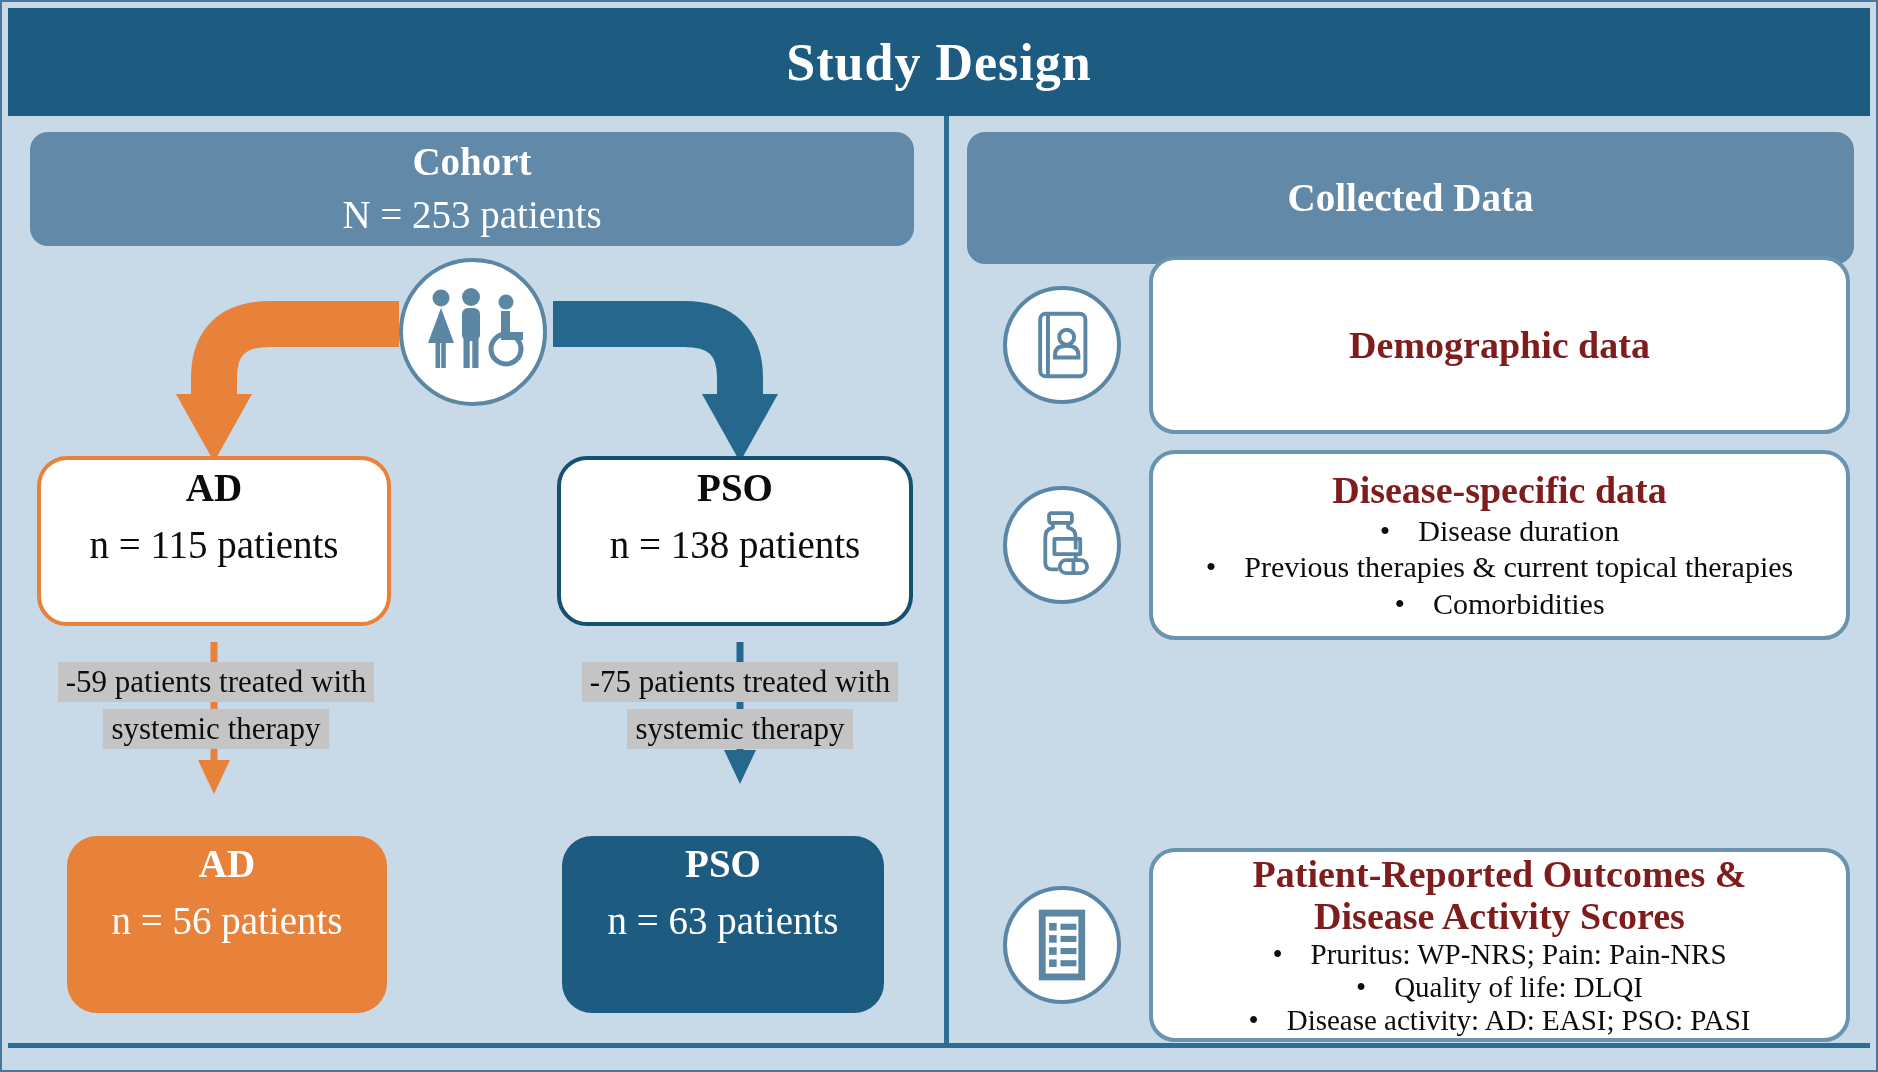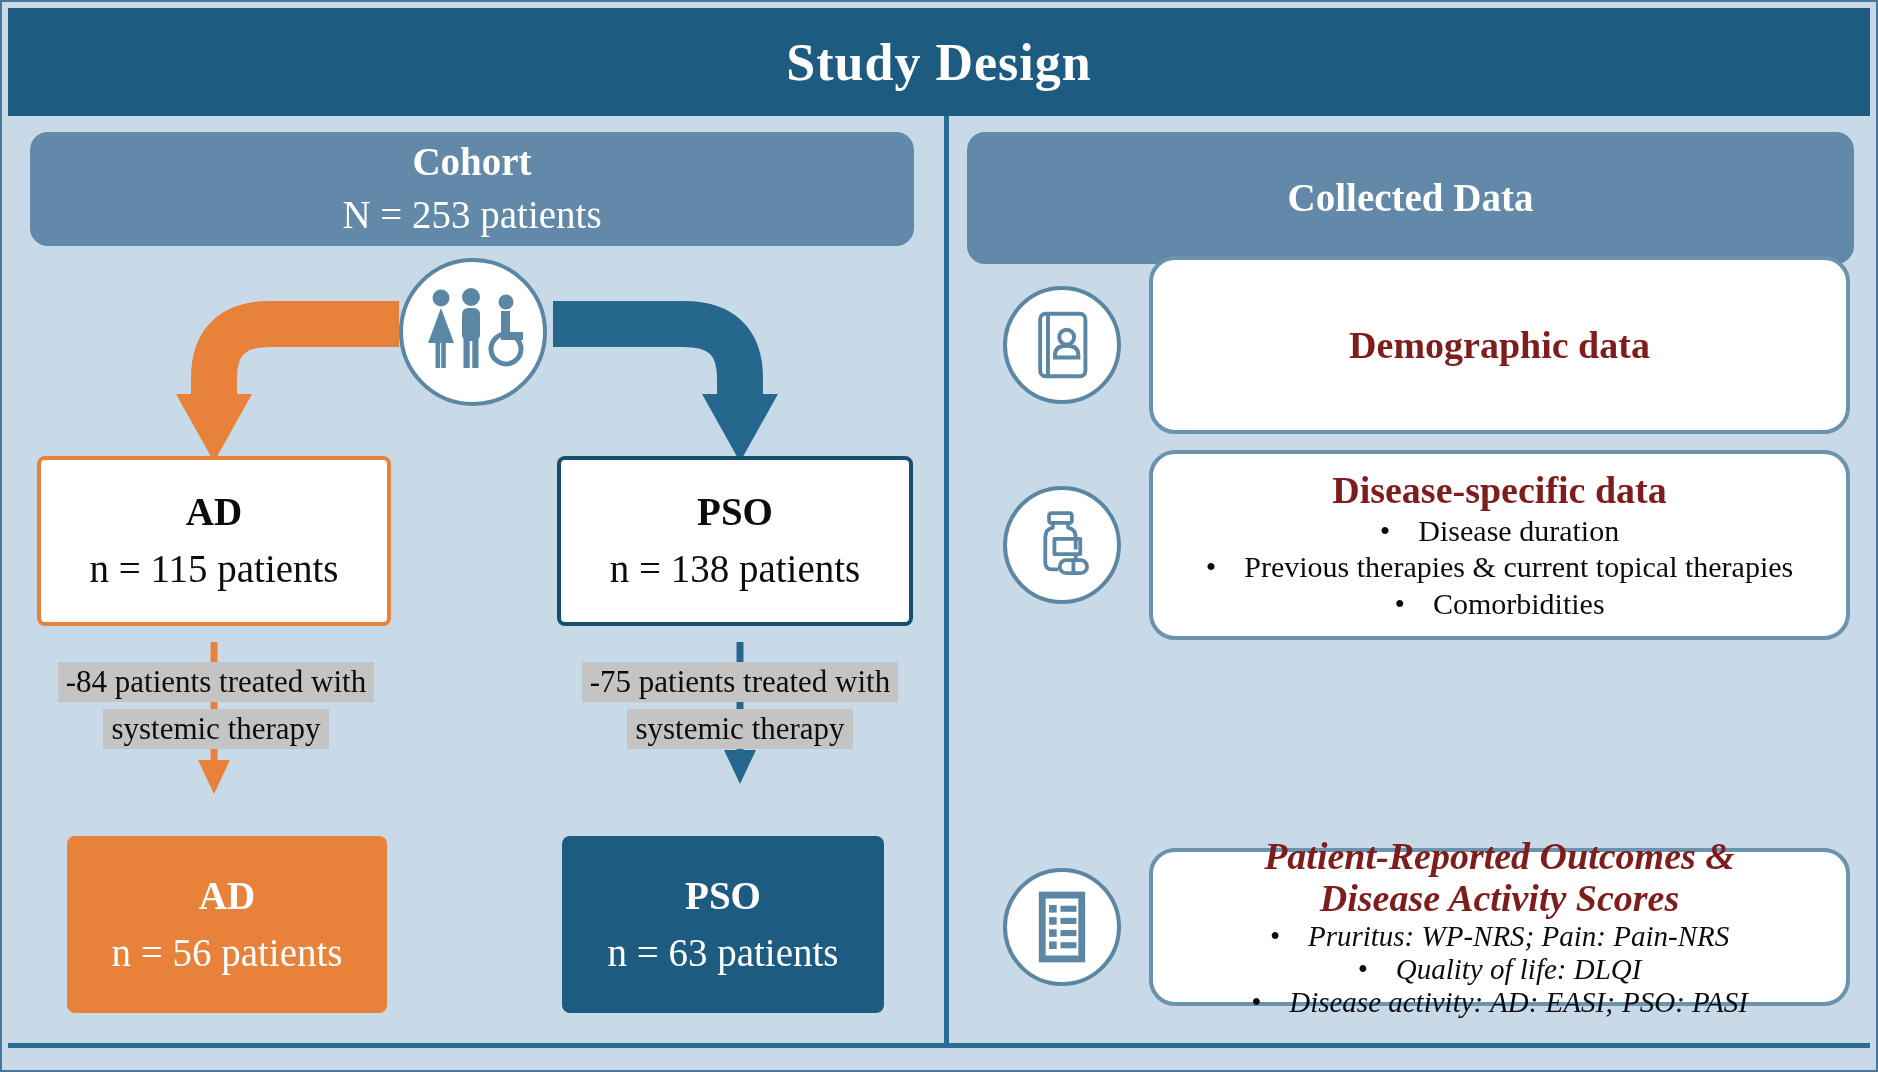--- a/index.html
+++ b/index.html
@@ -33,42 +33,42 @@
 
   .people-circle{
     position:absolute; left:391px; top:142px; width:148px; height:148px;
     background:#ffffff; border:4px solid #5b87a5; border-radius:50%;
     box-sizing:border-box; display:flex; align-items:center; justify-content:center;
   }
 
   .flow-arrows{ position:absolute; left:0; top:0; }
 
   .node{
-    position:absolute; border-radius:8px; box-sizing:border-box;
-    display:flex; flex-direction:column; align-items:center; justify-content:center;
+    position:absolute; border-radius:30px; box-sizing:border-box;
+    display:flex; flex-direction:column; align-items:center; 
     text-align:center;
   }
   .node .l1{ font-size:39px; font-weight:bold; line-height:1.45; }
   .node .l2{ font-size:39px; line-height:1.45; }
   .ad-top   { left:29px;  top:340px; width:354px; height:170px; background:#ffffff; border:4px solid #e8813a; }
   .pso-top  { left:549px; top:340px; width:356px; height:170px; background:#ffffff; border:4px solid #15506e; }
   .ad-bot   { left:59px;  top:720px; width:320px; height:177px; background:#e8813a; color:#ffffff; }
   .pso-bot  { left:554px; top:720px; width:322px; height:177px; background:#1d5c80; color:#ffffff; }
 
   .note{ position:absolute; width:380px; text-align:center; top:546px; }
   .note div{ line-height:44px; }
   .note span{
     display:inline-block; background:#c4c4c4; color:#0c0c0c;
     font-size:31px; line-height:40px; padding:0 8px;
   }
   .ad-note{ left:18px; } .pso-note{ left:542px; }
 
   .card-row{ position:absolute; left:0; right:0; }
   .row1{ top:140px; height:178px; } .row2{ top:334px; height:190px; }
-  .row3{ top:538px; height:188px; } .row4{ top:732px; height:158px;font-style:italic; }
+  .row3{ top:538px; height:188px; } .row4{ top:732px; height:194px; }
   .icon-circle{
     position:absolute; left:54px; top:50%; transform:translateY(-50%);
     width:118px; height:118px; border-radius:50%; background:#ffffff;
     border:4px solid #5b87a5; box-sizing:border-box;
     display:flex; align-items:center; justify-content:center;
   }
   .card{
     position:absolute; left:200px; right:20px; top:0; bottom:0;
     background:#ffffff; border:4px solid #6a93b0; border-radius:26px;
     box-sizing:border-box; display:flex; flex-direction:column;
@@ -143,21 +143,21 @@
         <div class="l1">AD</div>
         <div class="l2">n = 115 patients</div>
       </div>
 
       <div class="node pso-top">
         <div class="l1">PSO</div>
         <div class="l2">n = 138 patients</div>
       </div>
 
       <div class="note ad-note">
-        <div><span>-84 patients treated with</span></div>
+        <div><span>-59 patients treated with</span></div>
         <div><span>systemic therapy</span></div>
       </div>
 
       <div class="note pso-note">
         <div><span>-75 patients treated with</span></div>
         <div><span>systemic therapy</span></div>
       </div>
 
       <div class="node ad-bot">
         <div class="l1">AD</div>

